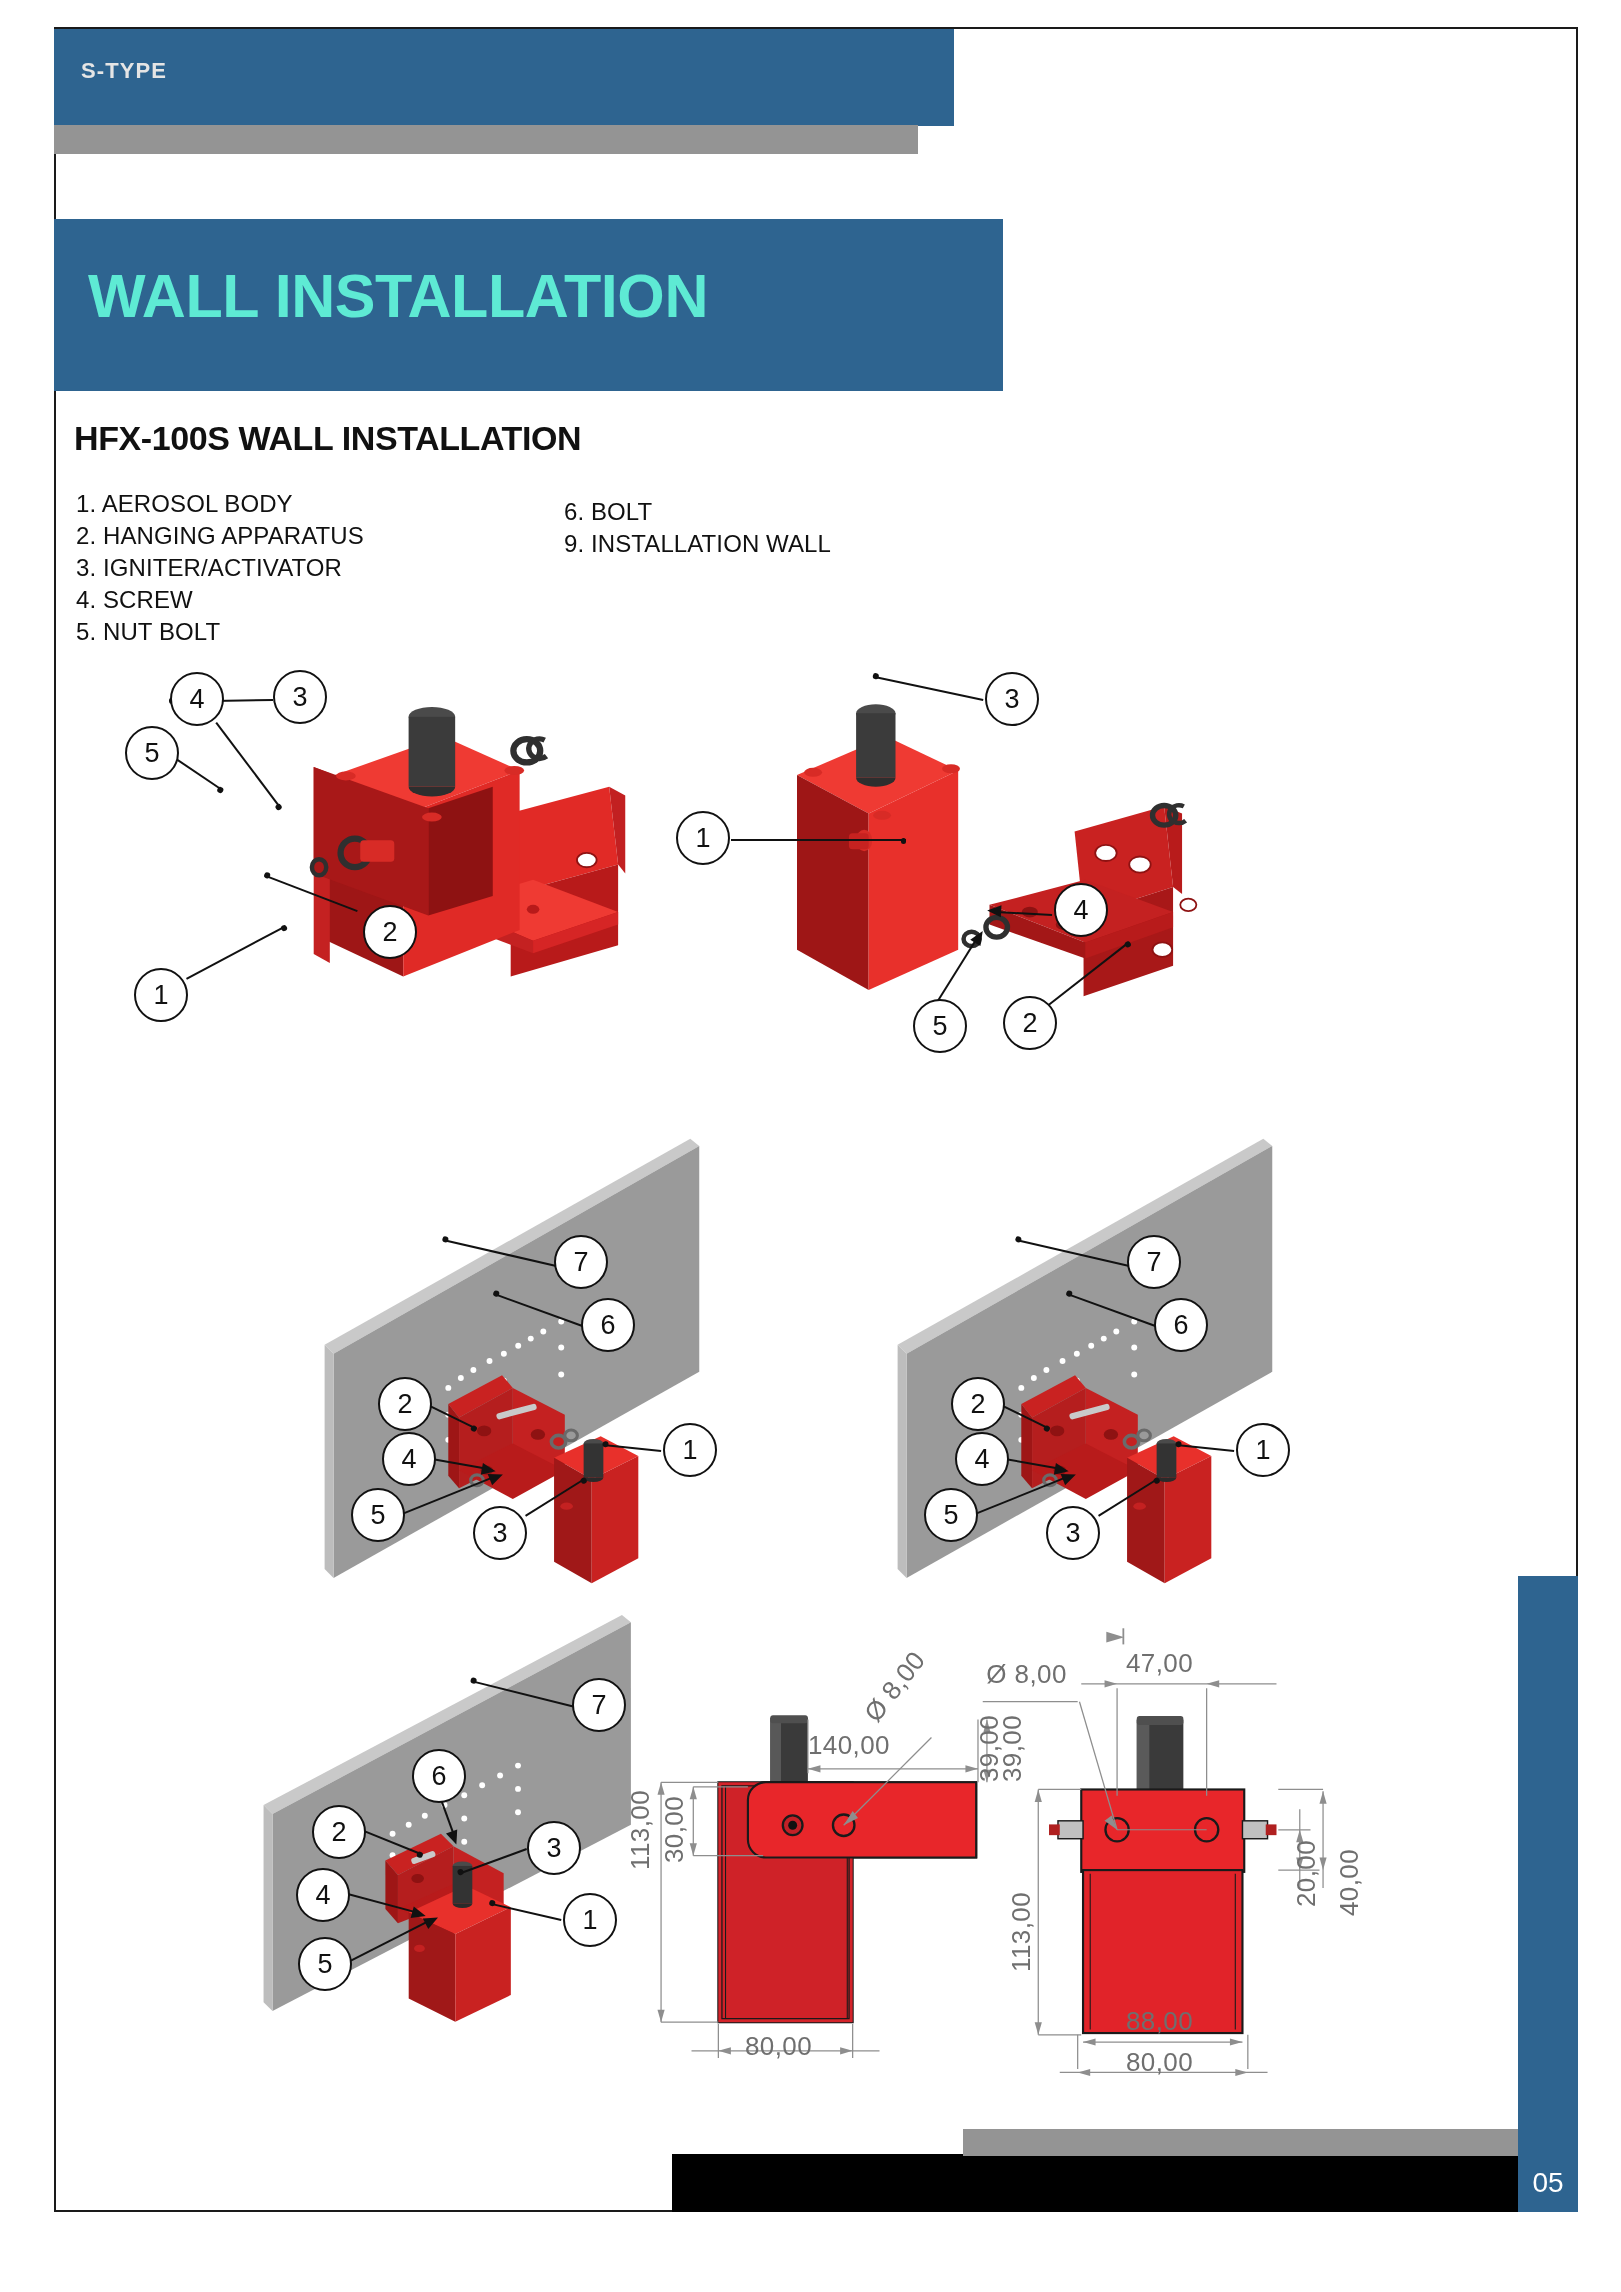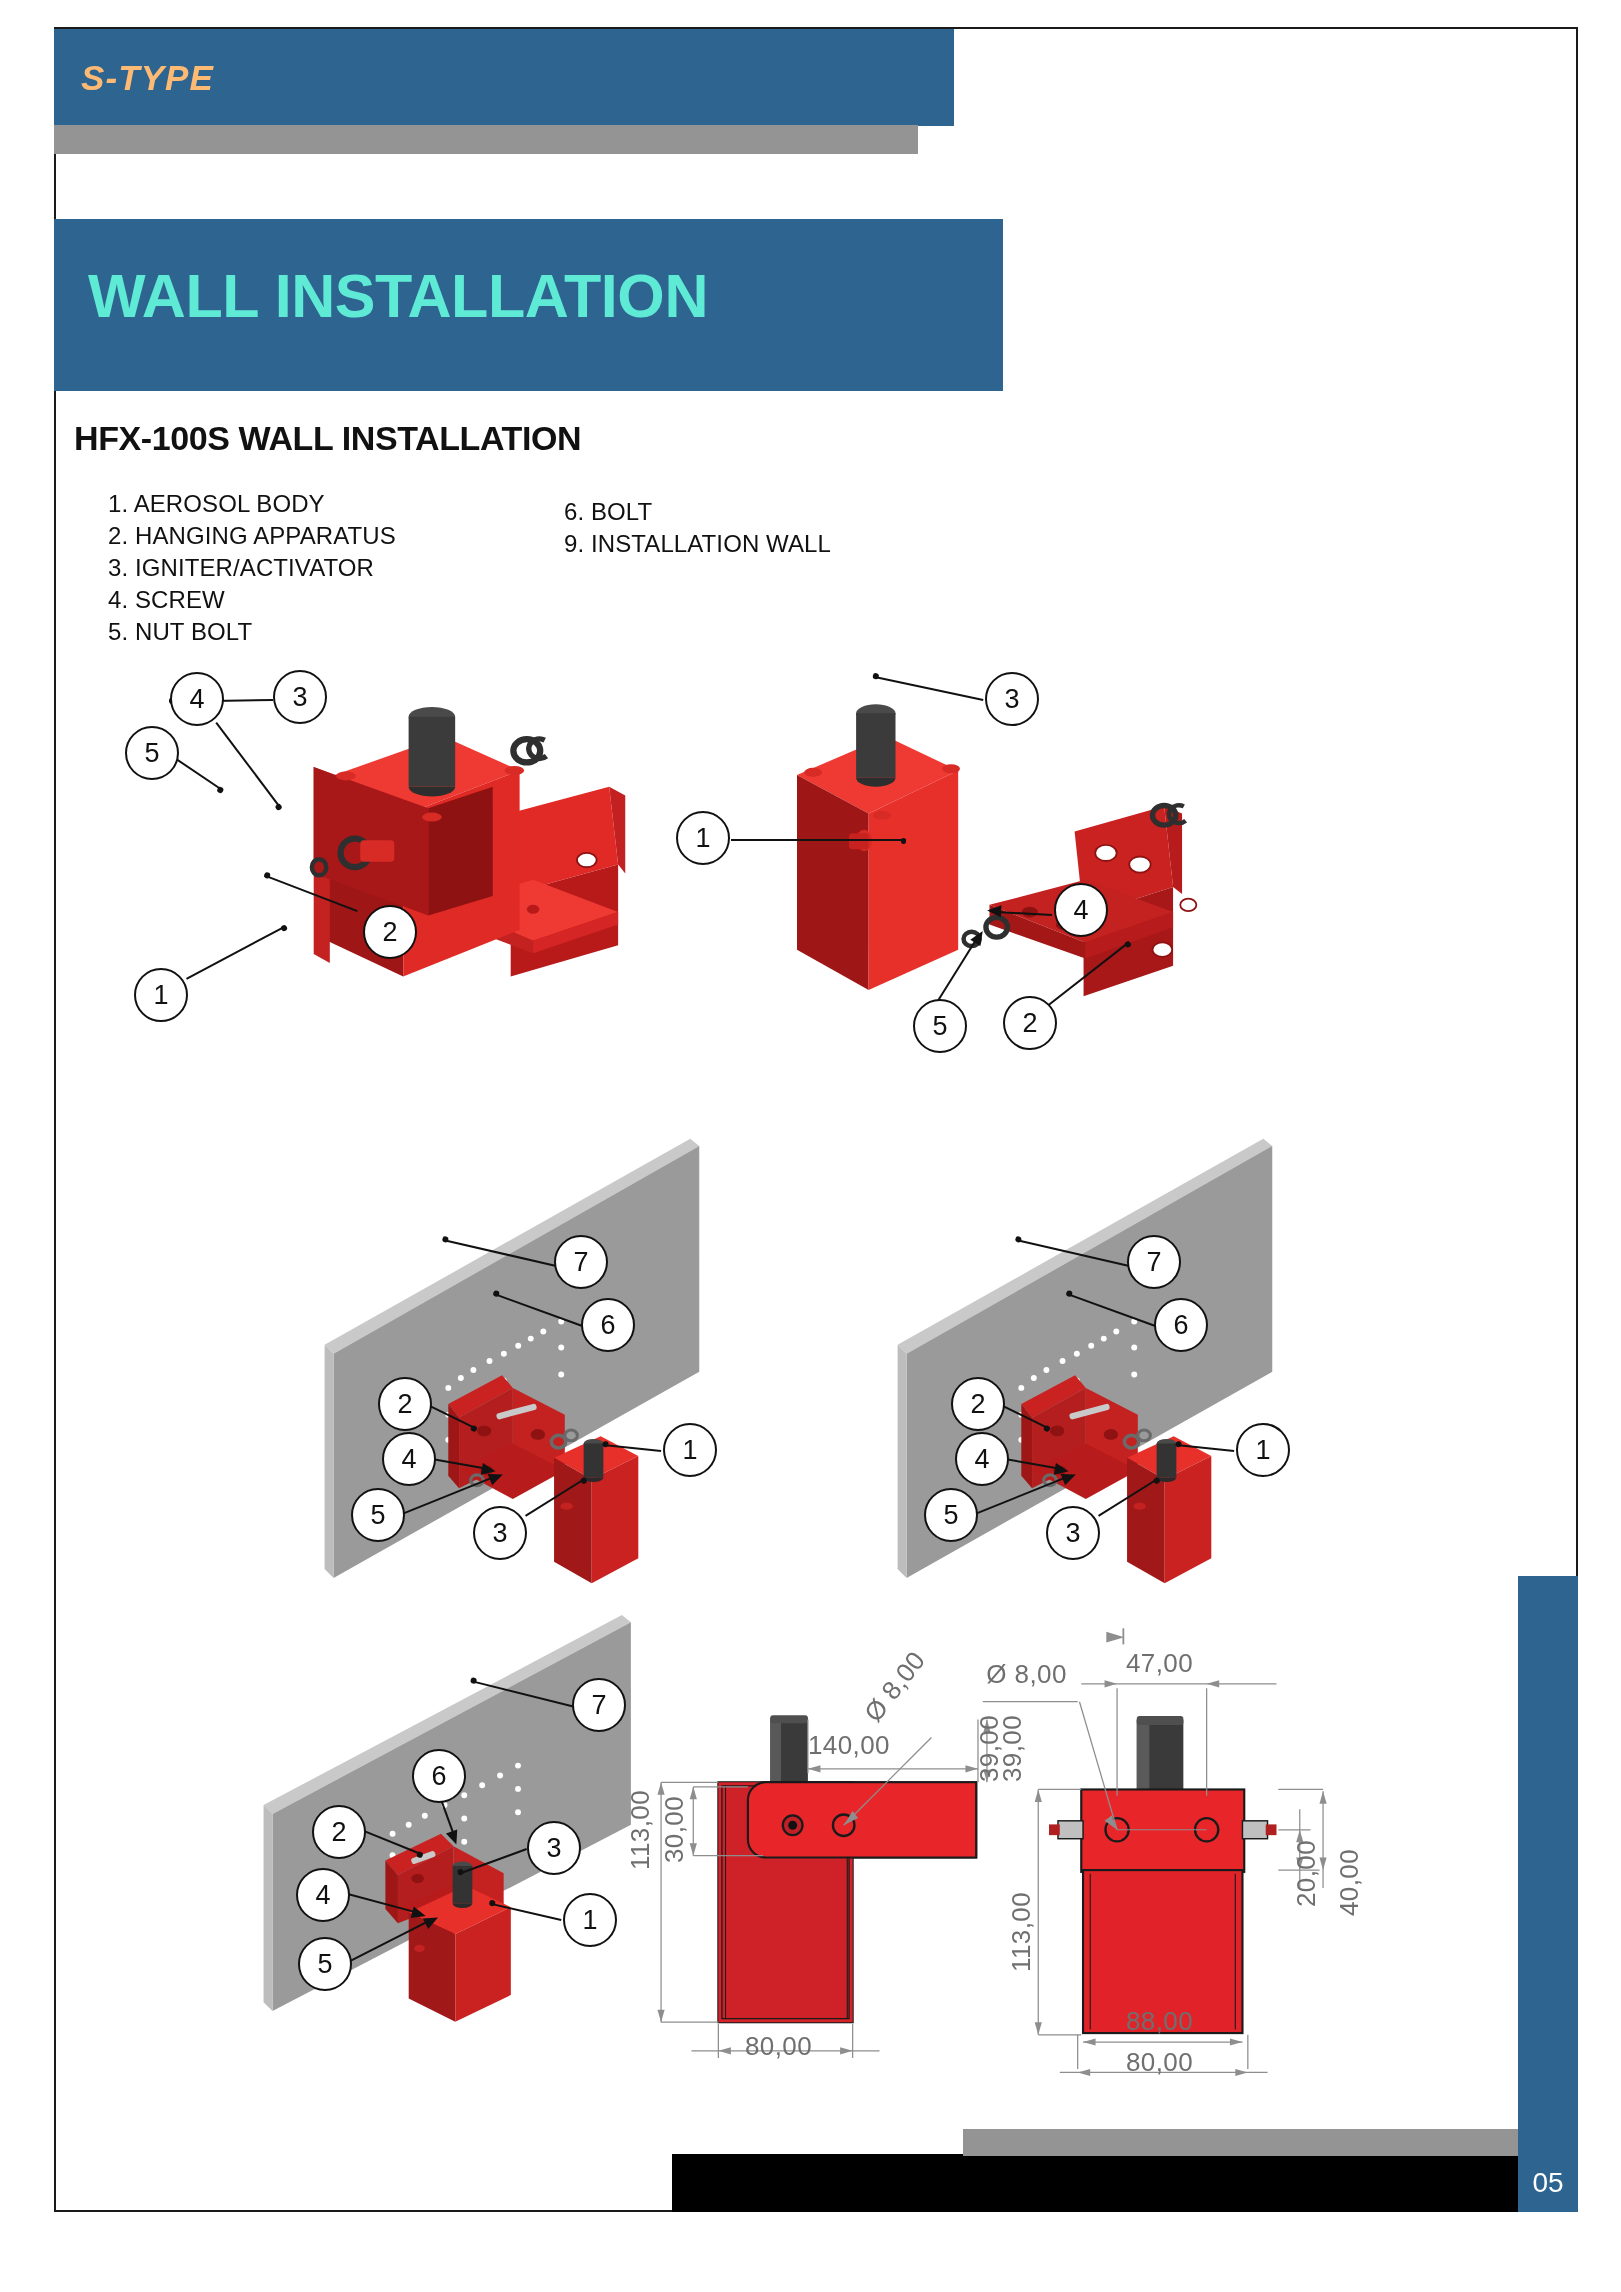--- a/index.html
+++ b/index.html
@@ -6,37 +6,37 @@
   body{width:1621px;height:2293px;position:relative;overflow:hidden;
        font-family:"Liberation Sans", sans-serif;-webkit-font-smoothing:antialiased;}
 
   
   #page-frame{position:absolute;left:54px;top:27px;width:1524px;height:2185px;
               border:2.7px solid #1a1a1a;box-sizing:border-box;background:#fff;}
 
   
   #styp-bar{position:absolute;left:54px;top:29px;width:900px;height:97px;
             background:#2e6490;z-index:5;}
-  #styp-label{position:absolute;left:27px;top:29px;color:#fdba74;
-              font-size:35px;font-weight:600;letter-spacing:1.1px;font-style:italic;}
+  #styp-label{position:absolute;left:27px;top:29px;color:#e5e5e5;
+              font-size:22px;font-weight:600;letter-spacing:1.1px;}
   #styp-gray{position:absolute;left:54px;top:125px;width:864px;height:29px;
              background:#949494;z-index:5;}
 
   
   #title-block{position:absolute;left:54px;top:219px;width:949px;height:172px;
                background:#2e6490;z-index:5;}
   #title-text{position:absolute;left:34px;top:47px;color:#5eead4;
               font-size:61px;font-weight:800;letter-spacing:-0.4px;line-height:1;}
 
   
   #subtitle{position:absolute;left:74px;top:419px;font-size:34px;font-weight:800;
             color:#111;letter-spacing:-0.4px;}
   .parts-col{position:absolute;font-size:24px;color:#111;line-height:1.33;
              letter-spacing:0.1px;}
-  #parts-left{left:76px;top:488px;margin-left:32px;}
+  #parts-left{left:76px;top:488px;}
   #parts-right{left:564px;top:488px;margin-top:8px;}
 
   
   .fig{position:absolute;}
   .callout{position:absolute;border:2.1px solid #111;border-radius:50%;
            background:#ffffff;display:flex;align-items:center;justify-content:center;
            font-size:27px;color:#111;box-sizing:border-box;z-index:40;}
   .c-md{width:54px;height:54px;}
   .lead{position:absolute;height:0;border-top:2px solid #111;
         transform-origin:0 0;z-index:30;}

